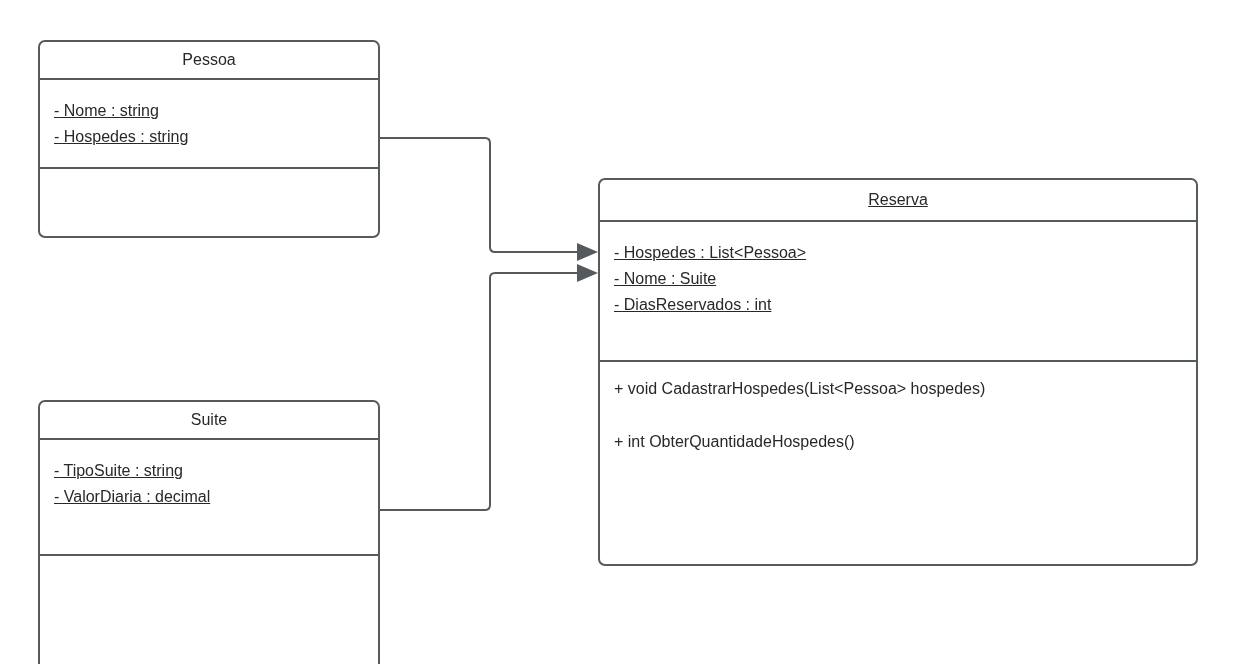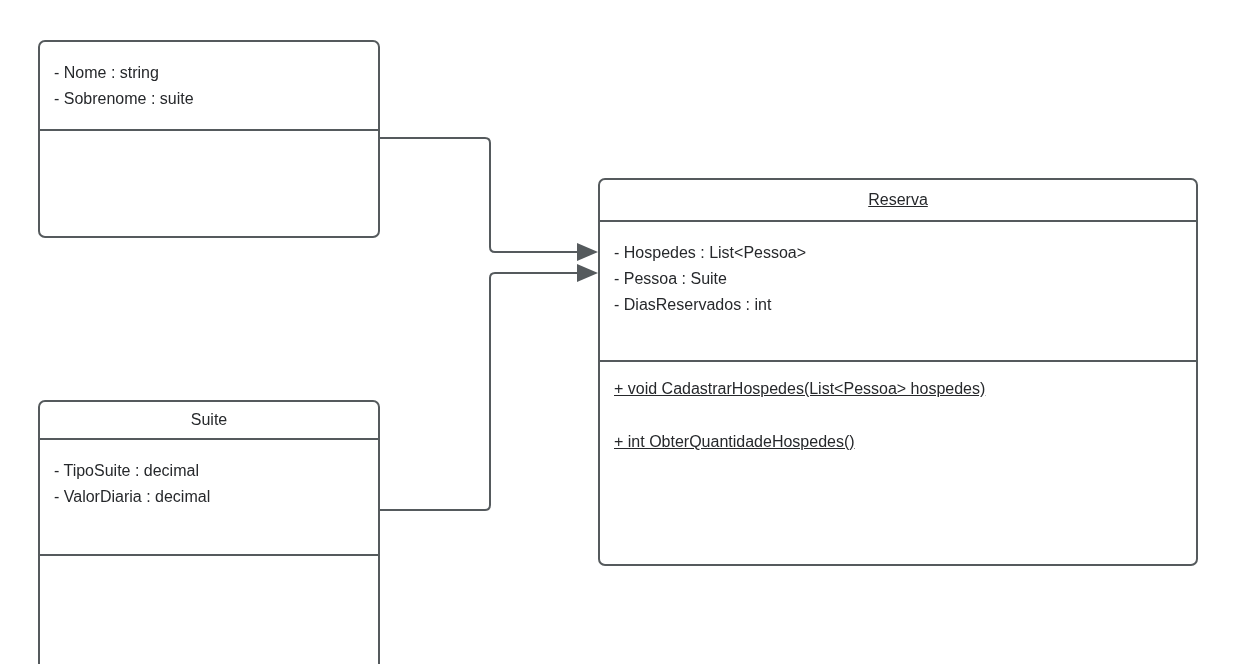--- a/index.html
+++ b/index.html
@@ -51,24 +51,24 @@
   }
   .uml-compartment.divided {
     border-bottom: 2px solid #555a5d;
   }
   .uml-attrs {
     padding-top: 18px;
   }
   .uml-attr {
     line-height: 26px;
     white-space: nowrap;
+    text-decoration: underline;
   }
   .uml-ops {
     padding-top: 14px;
-    text-decoration: underline;
   }
   .uml-op {
     line-height: 26px;
     margin-bottom: 27px;
     white-space: nowrap;
   }
   .uml-empty {
     
   }
 
@@ -105,41 +105,42 @@
       <polygon class="edge-head" points="598,252 577,243 577,261"></polygon>
     </g>
 
     <g>
       <path class="edge-path" d="M 380 510 L 485 510 Q 490 510 490 505 L 490 278 Q 490 273 495 273 L 580 273"></path>
       <polygon class="edge-head" points="598,273 577,264 577,282"></polygon>
     </g>
   </svg>
 
   <div class="uml-class" style="left:38px; top:40px; width:342px; height:198px;">
+    <div class="uml-title" style="height:38px;">Pessoa</div>
     <div class="uml-compartment uml-attrs divided" style="height:89px;">
       <div class="uml-attr">- Nome : string</div>
-      <div class="uml-attr">- Sobrenome : suite</div>
+      <div class="uml-attr">- Hospedes : string</div>
     </div>
     <div class="uml-compartment uml-ops uml-empty" style="height:65px;"></div>
   </div>
 
   <div class="uml-class" style="left:38px; top:400px; width:342px; height:279px;">
     <div class="uml-title" style="height:38px;">Suite</div>
     <div class="uml-compartment uml-attrs divided" style="height:116px;">
-      <div class="uml-attr">- TipoSuite : decimal</div>
+      <div class="uml-attr">- TipoSuite : string</div>
       <div class="uml-attr">- ValorDiaria : decimal</div>
     </div>
     <div class="uml-compartment uml-ops uml-empty" style="height:63px;"></div>
   </div>
 
   <div class="uml-class" style="left:598px; top:178px; width:600px; height:388px;">
     <div class="uml-title" style="height:42px;text-decoration:underline;">Reserva</div>
     <div class="uml-compartment uml-attrs divided" style="height:140px;">
       <div class="uml-attr">- Hospedes : List&lt;Pessoa&gt;</div>
-      <div class="uml-attr">- Pessoa : Suite</div>
+      <div class="uml-attr">- Nome : Suite</div>
       <div class="uml-attr">- DiasReservados : int</div>
     </div>
     <div class="uml-compartment uml-ops" style="height:226px;">
       <div class="uml-op">+ void CadastrarHospedes(List&lt;Pessoa&gt; hospedes)</div>
       <div class="uml-op">+ int ObterQuantidadeHospedes()</div>
     </div>
   </div>
 
 </div>
 

